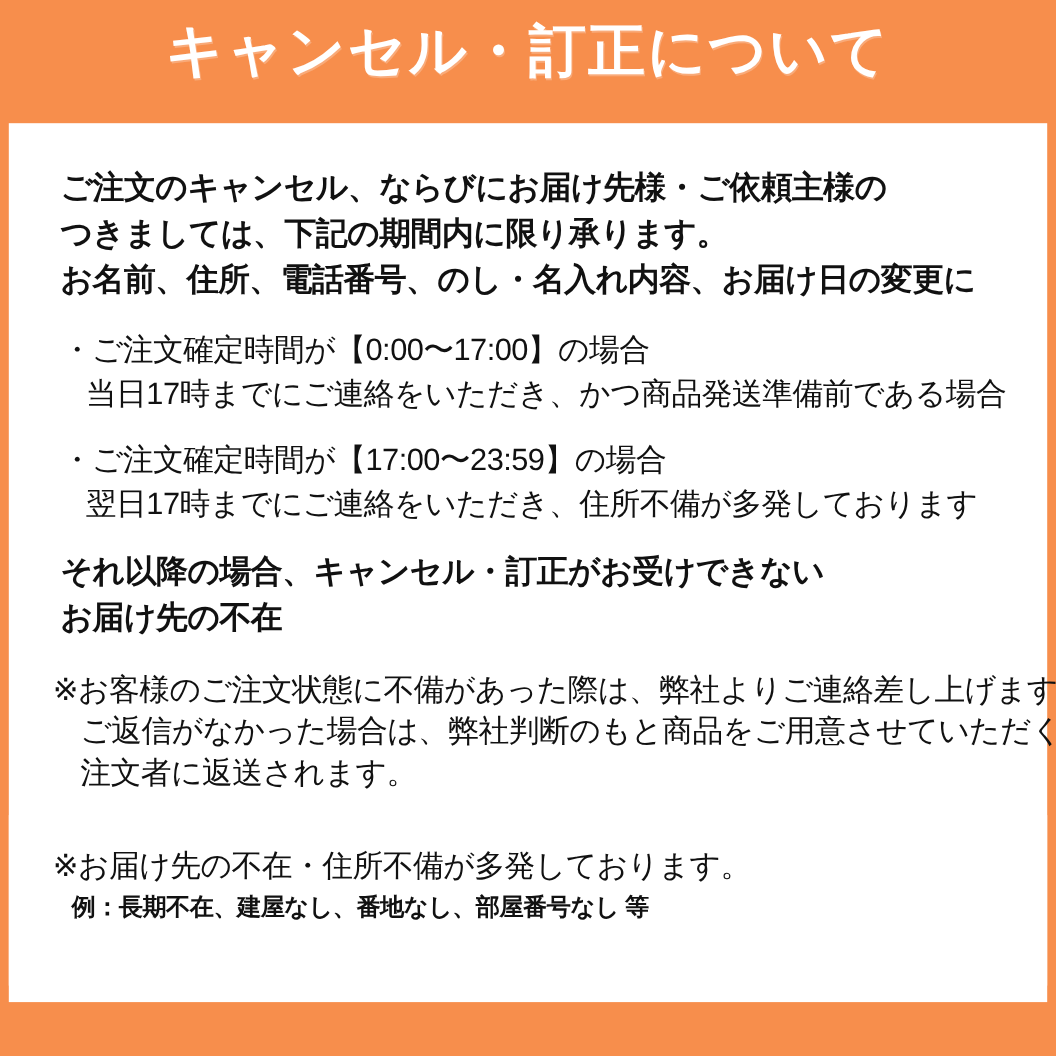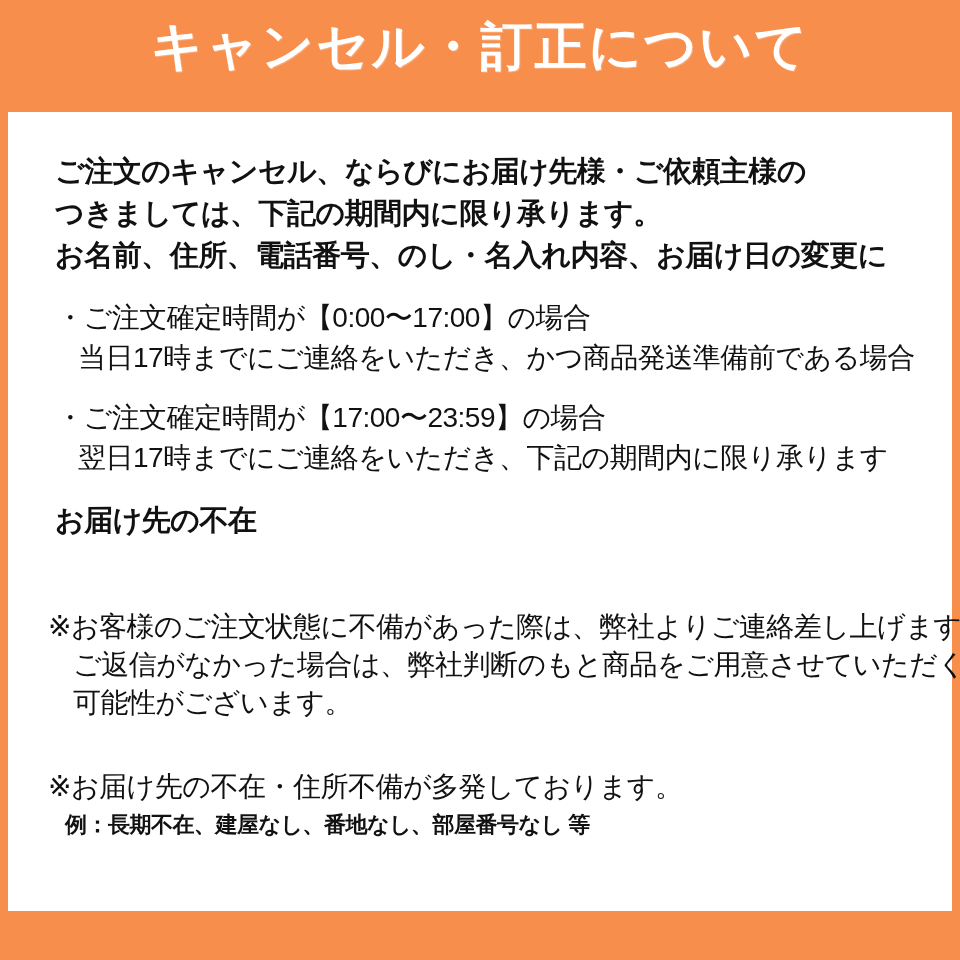--- a/index.html
+++ b/index.html
@@ -129,31 +129,32 @@
       <div>お名前、住所、電話番号、のし・名入れ内容、お届け日の変更に</div>
     </div>
 
     <div class="block reg-text bullet bullet-1">
       <div>・ご注文確定時間が【0:00〜17:00】の場合</div>
       <div class="second-line">当日17時までにご連絡をいただき、かつ商品発送準備前である場合</div>
     </div>
 
     <div class="block reg-text bullet bullet-2">
       <div>・ご注文確定時間が【17:00〜23:59】の場合</div>
-      <div class="second-line">翌日17時までにご連絡をいただき、下記の期間内に限り承ります</div>
+      <div class="second-line">翌日17時までにご連絡をいただき、住所不備が多発しております</div>
     </div>
 
     <div class="block bold-text emphasis">
+      <div>それ以降の場合、キャンセル・訂正がお受けできない</div>
       <div>お届け先の不在</div>
     </div>
 
     <div class="block reg-text note-1">
       <div>※お客様のご注文状態に不備があった際は、弊社よりご連絡差し上げます。</div>
       <div class="indented">ご返信がなかった場合は、弊社判断のもと商品をご用意させていただく</div>
-      <div class="indented">可能性がございます。</div>
+      <div class="indented">注文者に返送されます。</div>
     </div>
 
   </div>
 
   <div class="panel panel-2" style="background: rgb(255, 255, 255);">
 
     <div class="block reg-text note-2">
       <div>※お届け先の不在・住所不備が多発しております。</div>
       <div class="example-line">例：長期不在、建屋なし、番地なし、部屋番号なし 等</div>
     </div>

